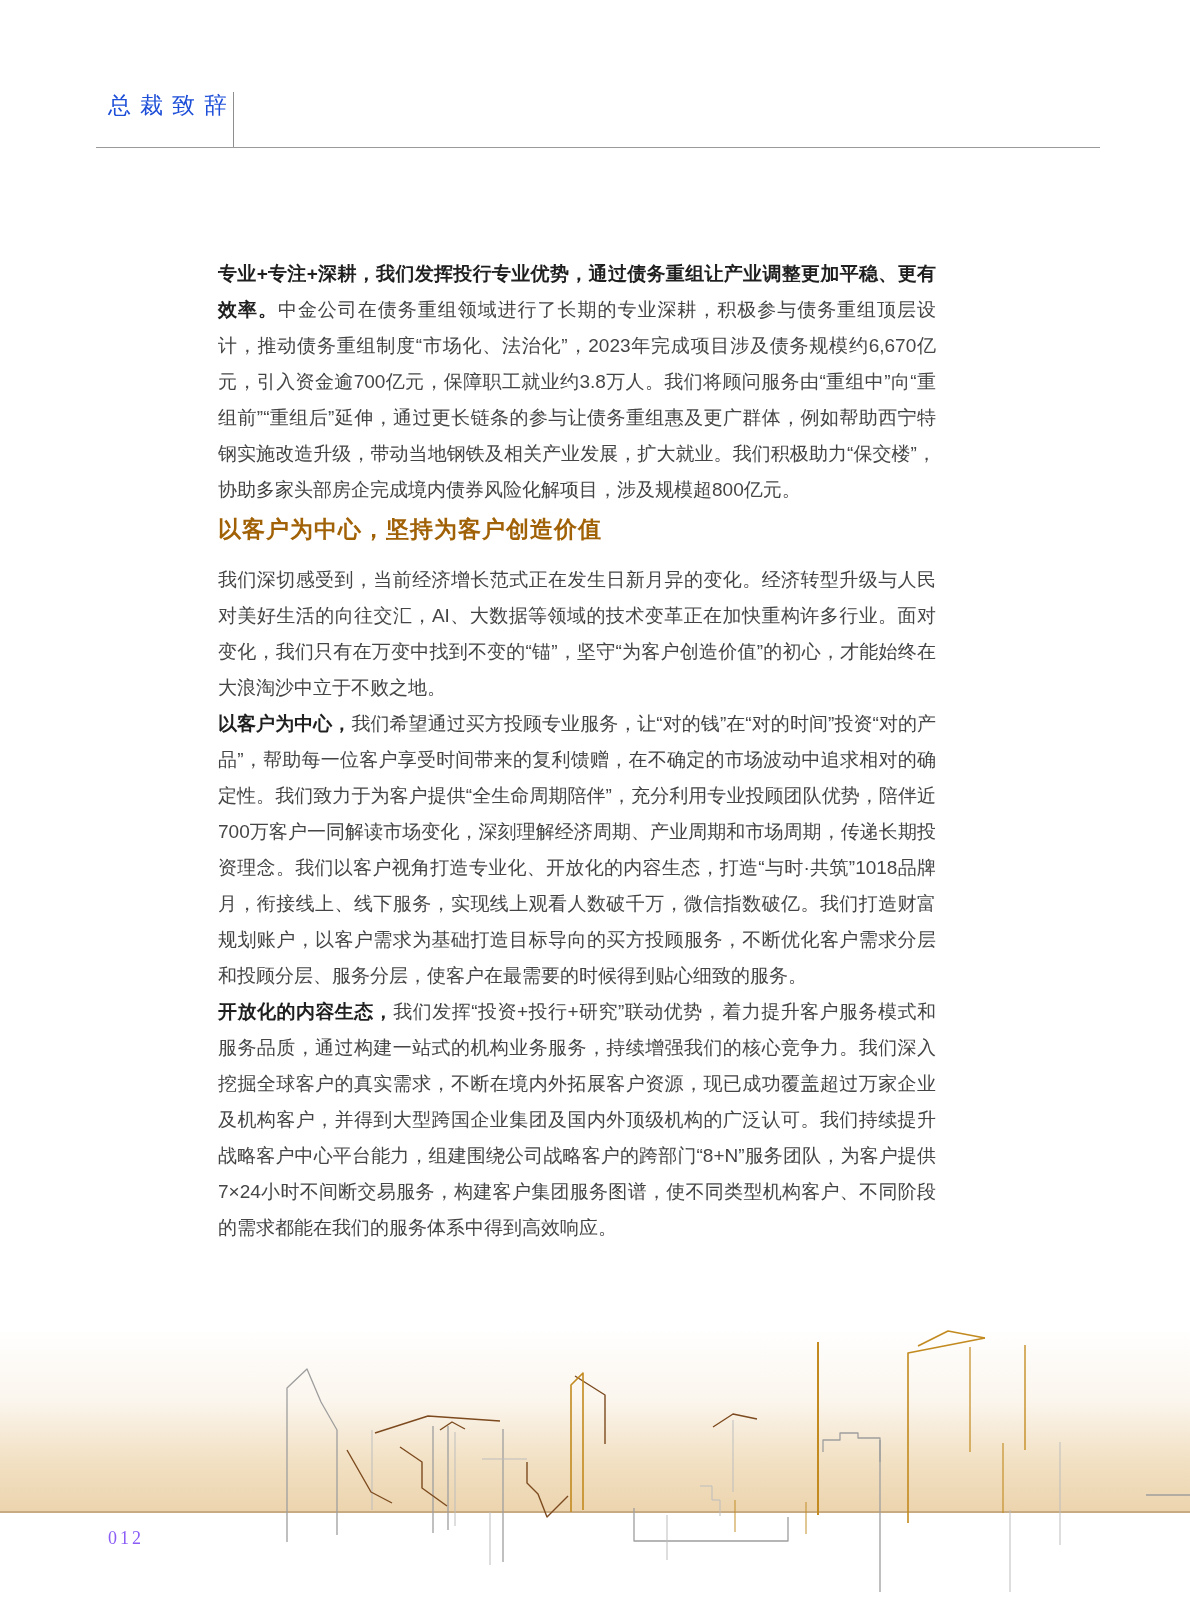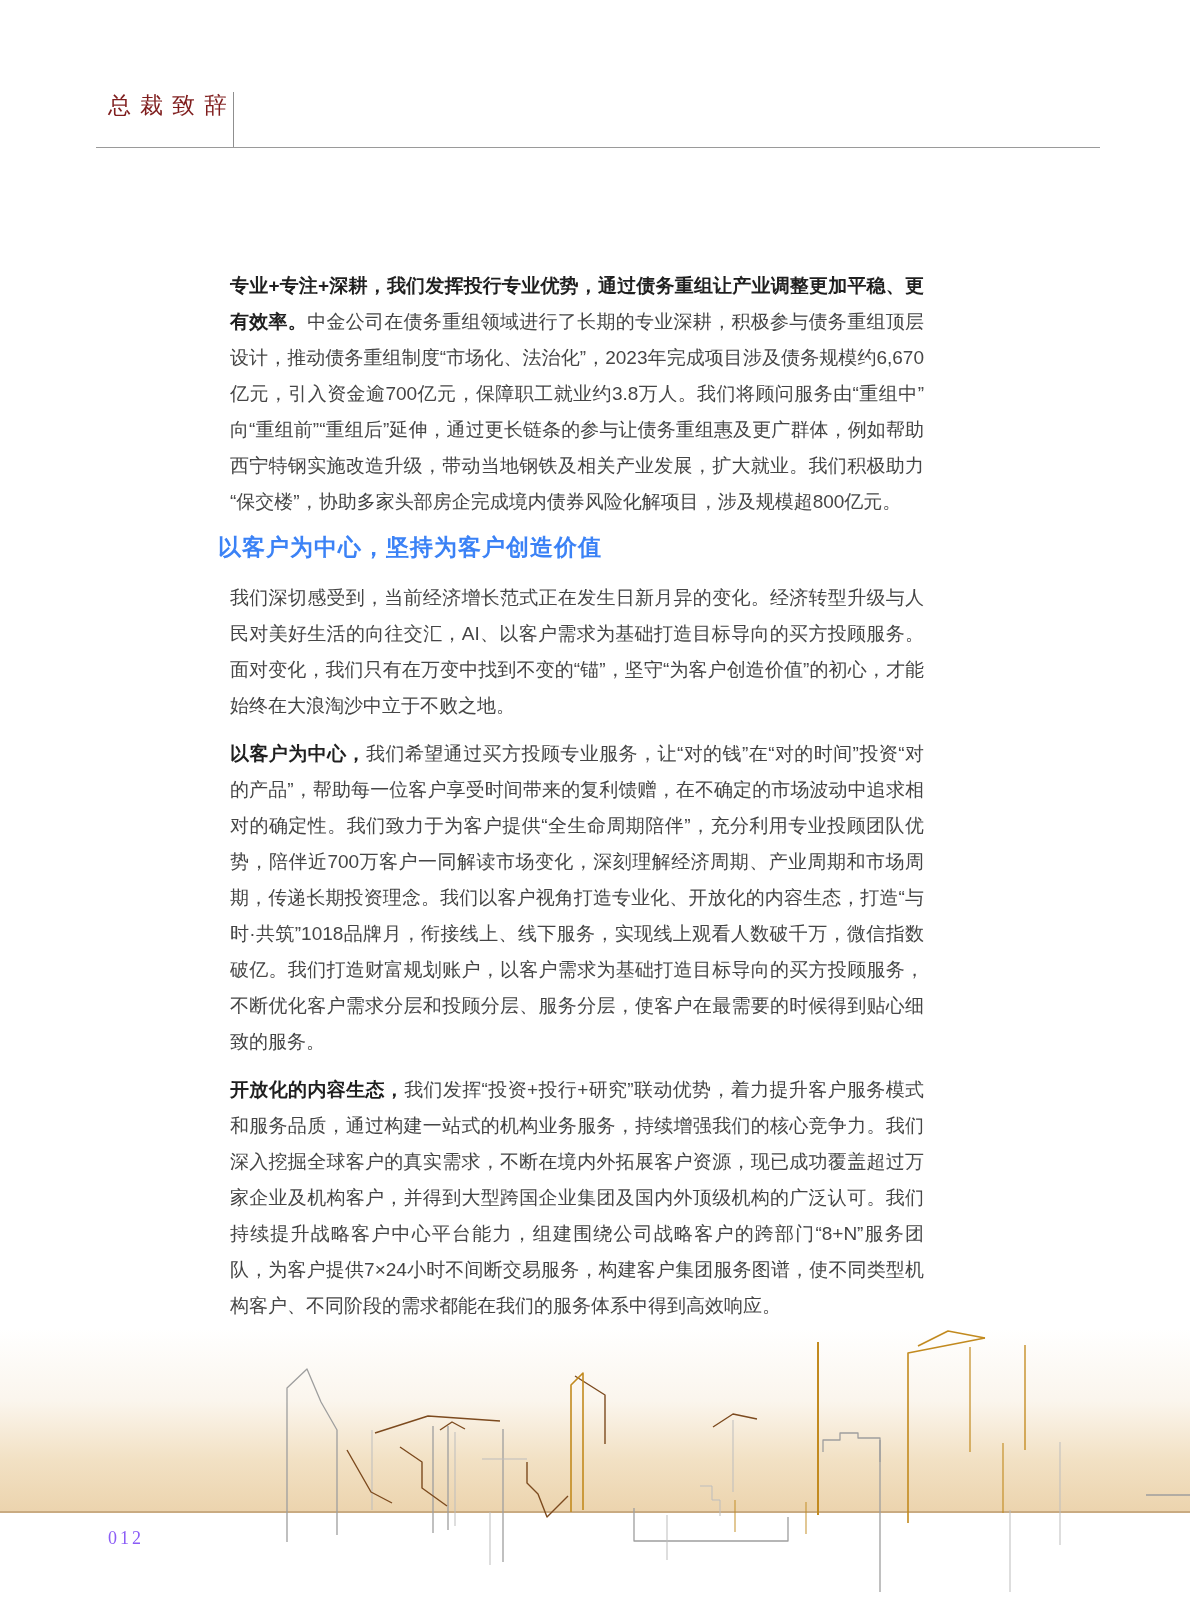--- a/index.html
+++ b/index.html
@@ -9,43 +9,43 @@
     font-family:"Liberation Sans","DejaVu Sans",sans-serif;
     position:relative;overflow:hidden;
   }
   .page{position:absolute;inset:0;background:#ffffff;}
 
   
   .doc-header{position:absolute;top:0;left:0;right:0;}
   .doc-title{
     position:absolute;left:108px;top:90px;
     font-family:"Liberation Serif","DejaVu Serif",serif;
-    font-size:23px;color:#7f1d1d;letter-spacing:9px;font-weight:500;
+    font-size:23px;color:#1d4ed8;letter-spacing:9px;font-weight:500;
     white-space:nowrap;
   }
   .header-vline{
     position:absolute;left:233px;top:92px;width:1px;height:55px;
     background:#8f8f8f;
   }
   .header-rule{
     position:absolute;left:96px;top:147px;width:1004px;height:1px;
     background:#9a9a9a;
   }
 
   
   .content{
     position:absolute;left:218px;top:256px;width:718px;
     font-size:19px;line-height:36px;color:#454545;
     text-align:justify;
   }
-  .content p{margin:12px;}
+  .content p{margin:0;}
   .para{margin-bottom:34px;}
   .lead{font-weight:bold;color:#1f1f1f;}
   .section-heading{
-    font-size:23px;font-weight:bold;color:#3b82f6;
+    font-size:23px;font-weight:bold;color:#a16207;
     letter-spacing:1px;line-height:30px;
     margin:6px 0 18px 0;text-align:left;
   }
 
   
   .deco{position:absolute;left:0;top:1280px;width:1190px;height:335px;pointer-events:none;}
   .band{
     position:absolute;left:0;top:48px;width:1190px;height:183px;
     background:linear-gradient(to bottom,
       rgba(243,227,203,0) 0%,
@@ -73,21 +73,21 @@
     <div class="header-vline"></div>
     <div class="header-rule"></div>
   </div>
 
   <div class="content">
 
     <p class="para"><span class="lead">专业+专注+深耕，我们发挥投行专业优势，通过债务重组让产业调整更加平稳、更有效率。</span><span>中金公司在债务重组领域进行了长期的专业深耕，积极参与债务重组顶层设计，推动债务重组制度“市场化、法治化”，2023年完成项目涉及债务规模约6,670亿元，引入资金逾700亿元，保障职工就业约3.8万人。我们将顾问服务由“重组中”向“重组前”“重组后”延伸，通过更长链条的参与让债务重组惠及更广群体，例如帮助西宁特钢实施改造升级，带动当地钢铁及相关产业发展，扩大就业。我们积极助力“保交楼”，协助多家头部房企完成境内债券风险化解项目，涉及规模超800亿元。</span></p>
 
     <h2 class="section-heading">以客户为中心，坚持为客户创造价值</h2>
 
-    <p class="para"><span>我们深切感受到，当前经济增长范式正在发生日新月异的变化。经济转型升级与人民对美好生活的向往交汇，AI、以客户需求为基础打造目标导向的买方投顾服务。面对变化，我们只有在万变中找到不变的“锚”，坚守“为客户创造价值”的初心，才能始终在大浪淘沙中立于不败之地。</span></p>
+    <p class="para"><span>我们深切感受到，当前经济增长范式正在发生日新月异的变化。经济转型升级与人民对美好生活的向往交汇，AI、大数据等领域的技术变革正在加快重构许多行业。面对变化，我们只有在万变中找到不变的“锚”，坚守“为客户创造价值”的初心，才能始终在大浪淘沙中立于不败之地。</span></p>
 
     <p class="para"><span class="lead">以客户为中心，</span><span>我们希望通过买方投顾专业服务，让“对的钱”在“对的时间”投资“对的产品”，帮助每一位客户享受时间带来的复利馈赠，在不确定的市场波动中追求相对的确定性。我们致力于为客户提供“全生命周期陪伴”，充分利用专业投顾团队优势，陪伴近700万客户一同解读市场变化，深刻理解经济周期、产业周期和市场周期，传递长期投资理念。我们以客户视角打造专业化、开放化的内容生态，打造“与时·共筑”1018品牌月，衔接线上、线下服务，实现线上观看人数破千万，微信指数破亿。我们打造财富规划账户，以客户需求为基础打造目标导向的买方投顾服务，不断优化客户需求分层和投顾分层、服务分层，使客户在最需要的时候得到贴心细致的服务。</span></p>
 
     <p class="para"><span class="lead">开放化的内容生态，</span><span>我们发挥“投资+投行+研究”联动优势，着力提升客户服务模式和服务品质，通过构建一站式的机构业务服务，持续增强我们的核心竞争力。我们深入挖掘全球客户的真实需求，不断在境内外拓展客户资源，现已成功覆盖超过万家企业及机构客户，并得到大型跨国企业集团及国内外顶级机构的广泛认可。我们持续提升战略客户中心平台能力，组建围绕公司战略客户的跨部门“8+N”服务团队，为客户提供7×24小时不间断交易服务，构建客户集团服务图谱，使不同类型机构客户、不同阶段的需求都能在我们的服务体系中得到高效响应。</span></p>
   </div>
 
   <div class="deco">
     <div class="band"></div>
     <svg class="skyline" viewBox="0 0 1190 335" fill="none" stroke-linejoin="round" stroke-linecap="butt">
 

